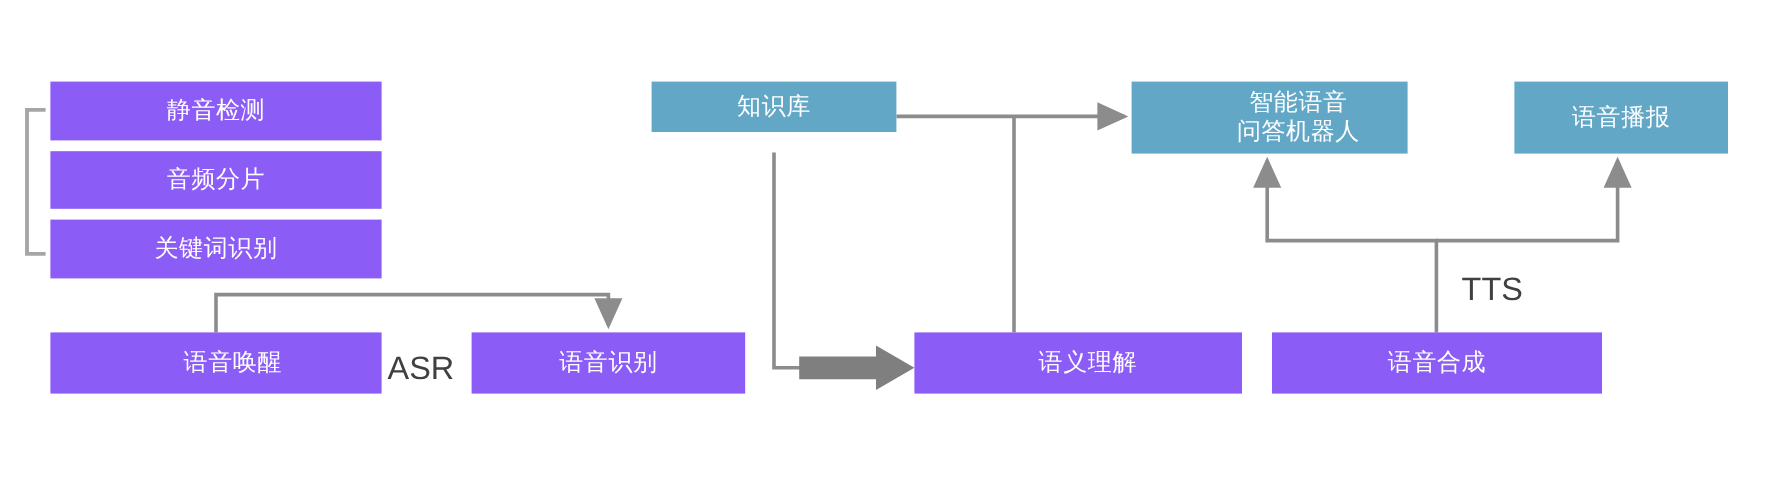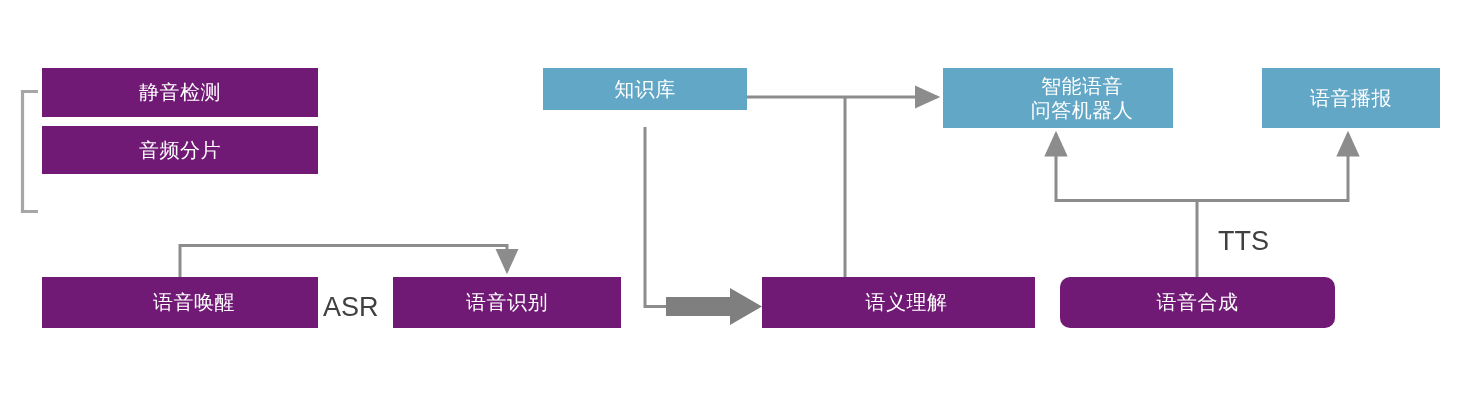--- a/index.html
+++ b/index.html
@@ -12,21 +12,21 @@
   #canvas{position:relative;width:1471px;height:400px;}
   .node{
     position:absolute;
     display:flex;align-items:center;justify-content:center;
     text-align:center;
     color:#ffffff;
     line-height:1.22;
     box-sizing:border-box;
     letter-spacing:.5px;
   }
-  .node.dark{background:#701a75;}
+  .node.dark{background:#8b5cf6;}
   .node.light{background:#63a7c7;}
   .edge-label{
     position:absolute;
     color:#404040;
     font-size:27px;
     white-space:nowrap;
   }
   svg.wires{position:absolute;left:0;top:0;width:1471px;height:400px;overflow:visible;}
 </style>
 </head>
@@ -71,33 +71,34 @@
 
     <g fill="none" stroke="#8c8c8c" stroke-width="3">
       <path d="M1197,200.5 L1348,200.5 L1348,134" marker-end="url(#ah)"></path>
     </g>
   </svg>
 
   <div class="node dark" style="left:42px;top:68px;width:276px;height:49px;font-size:20px;">静音检测</div>
 
   <div class="node dark" style="left:42px;top:126px;width:276px;height:48px;font-size:20px;">音频分片</div>
 
+  <div class="node dark" style="left:42px;top:183px;width:276px;height:49px;font-size:20px;">关键词识别</div>
 
   <div class="node dark" style="left:42px;top:277px;width:276px;height:51px;font-size:20px;padding-left:28px;">语音唤醒</div>
 
   <div class="node dark" style="left:393px;top:277px;width:228px;height:51px;font-size:20px;text-align:right;">语音识别</div>
 
   <div class="node light" style="left:543px;top:68px;width:204px;height:42px;font-size:20px;">知识库</div>
 
   <div class="node dark" style="left:762px;top:277px;width:273px;height:51px;font-size:20px;padding-left:16px;">语义理解</div>
 
   <div class="node light" style="left:943px;top:68px;width:230px;height:60px;font-size:20px;white-space:pre-line;padding-left:48px;">智能语音
 问答机器人</div>
 
-  <div class="node dark" style="left:1060px;top:277px;width:275px;height:51px;font-size:20px;border-radius:10px;">语音合成</div>
+  <div class="node dark" style="left:1060px;top:277px;width:275px;height:51px;font-size:20px;">语音合成</div>
 
   <div class="node light" style="left:1262px;top:68px;width:178px;height:60px;font-size:20px;">语音播报</div>
 
   <div class="edge-label" style="left:323px;top:255px;margin-top:37px;">ASR</div>
 
   <div class="edge-label" style="left:1218px;top:226px;">TTS</div>
 
 </div>
 
 </body></html>

